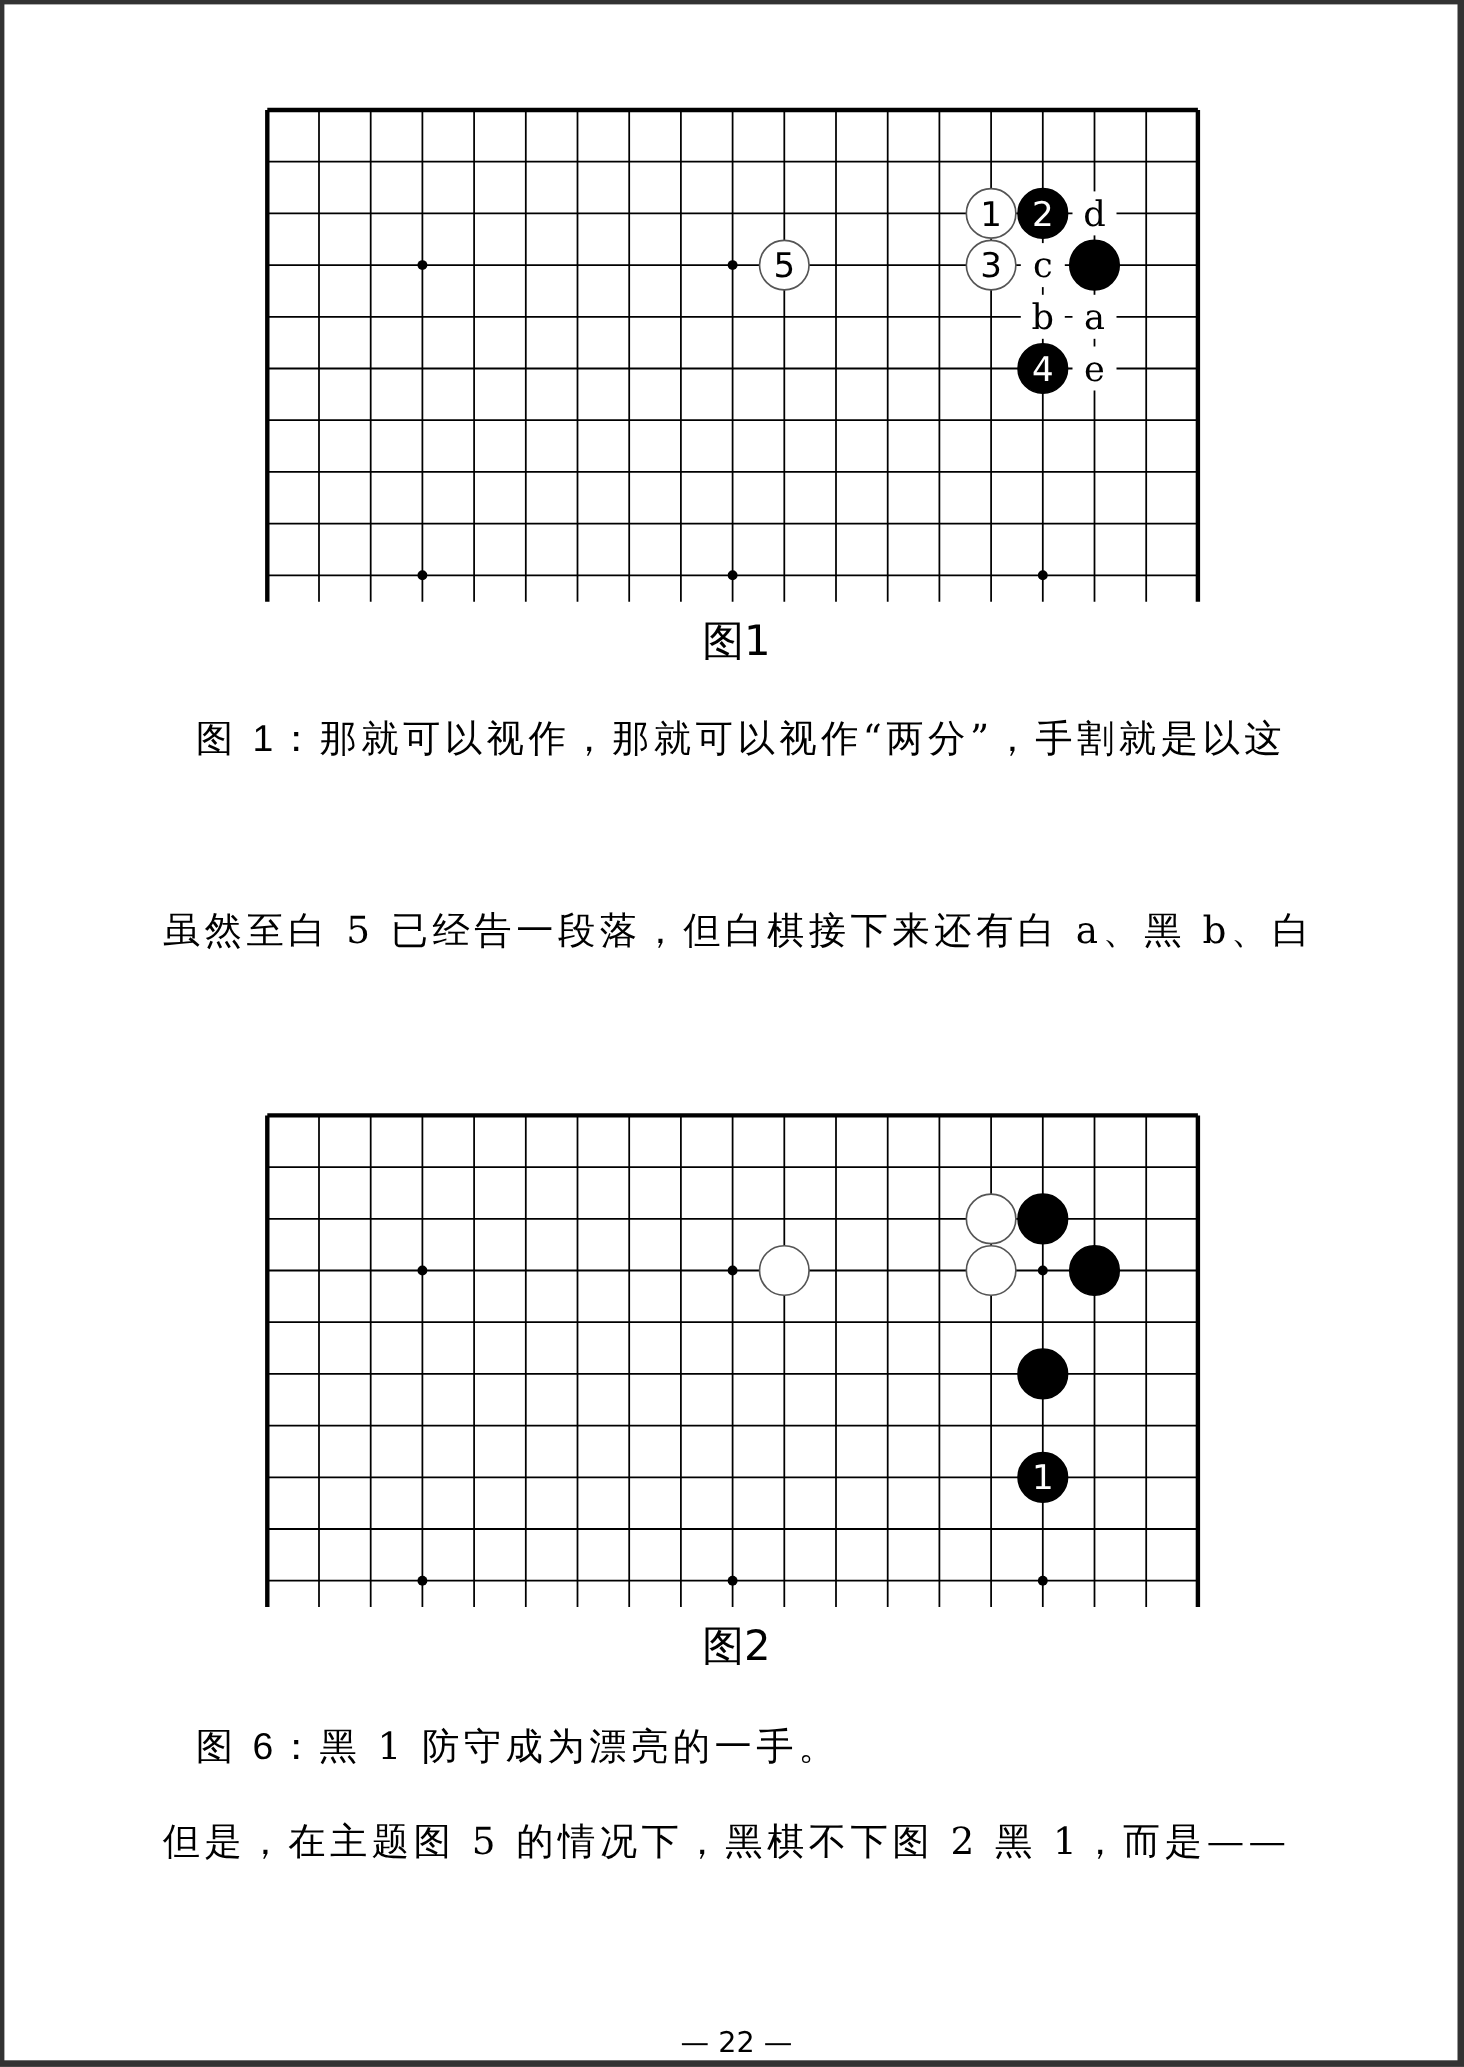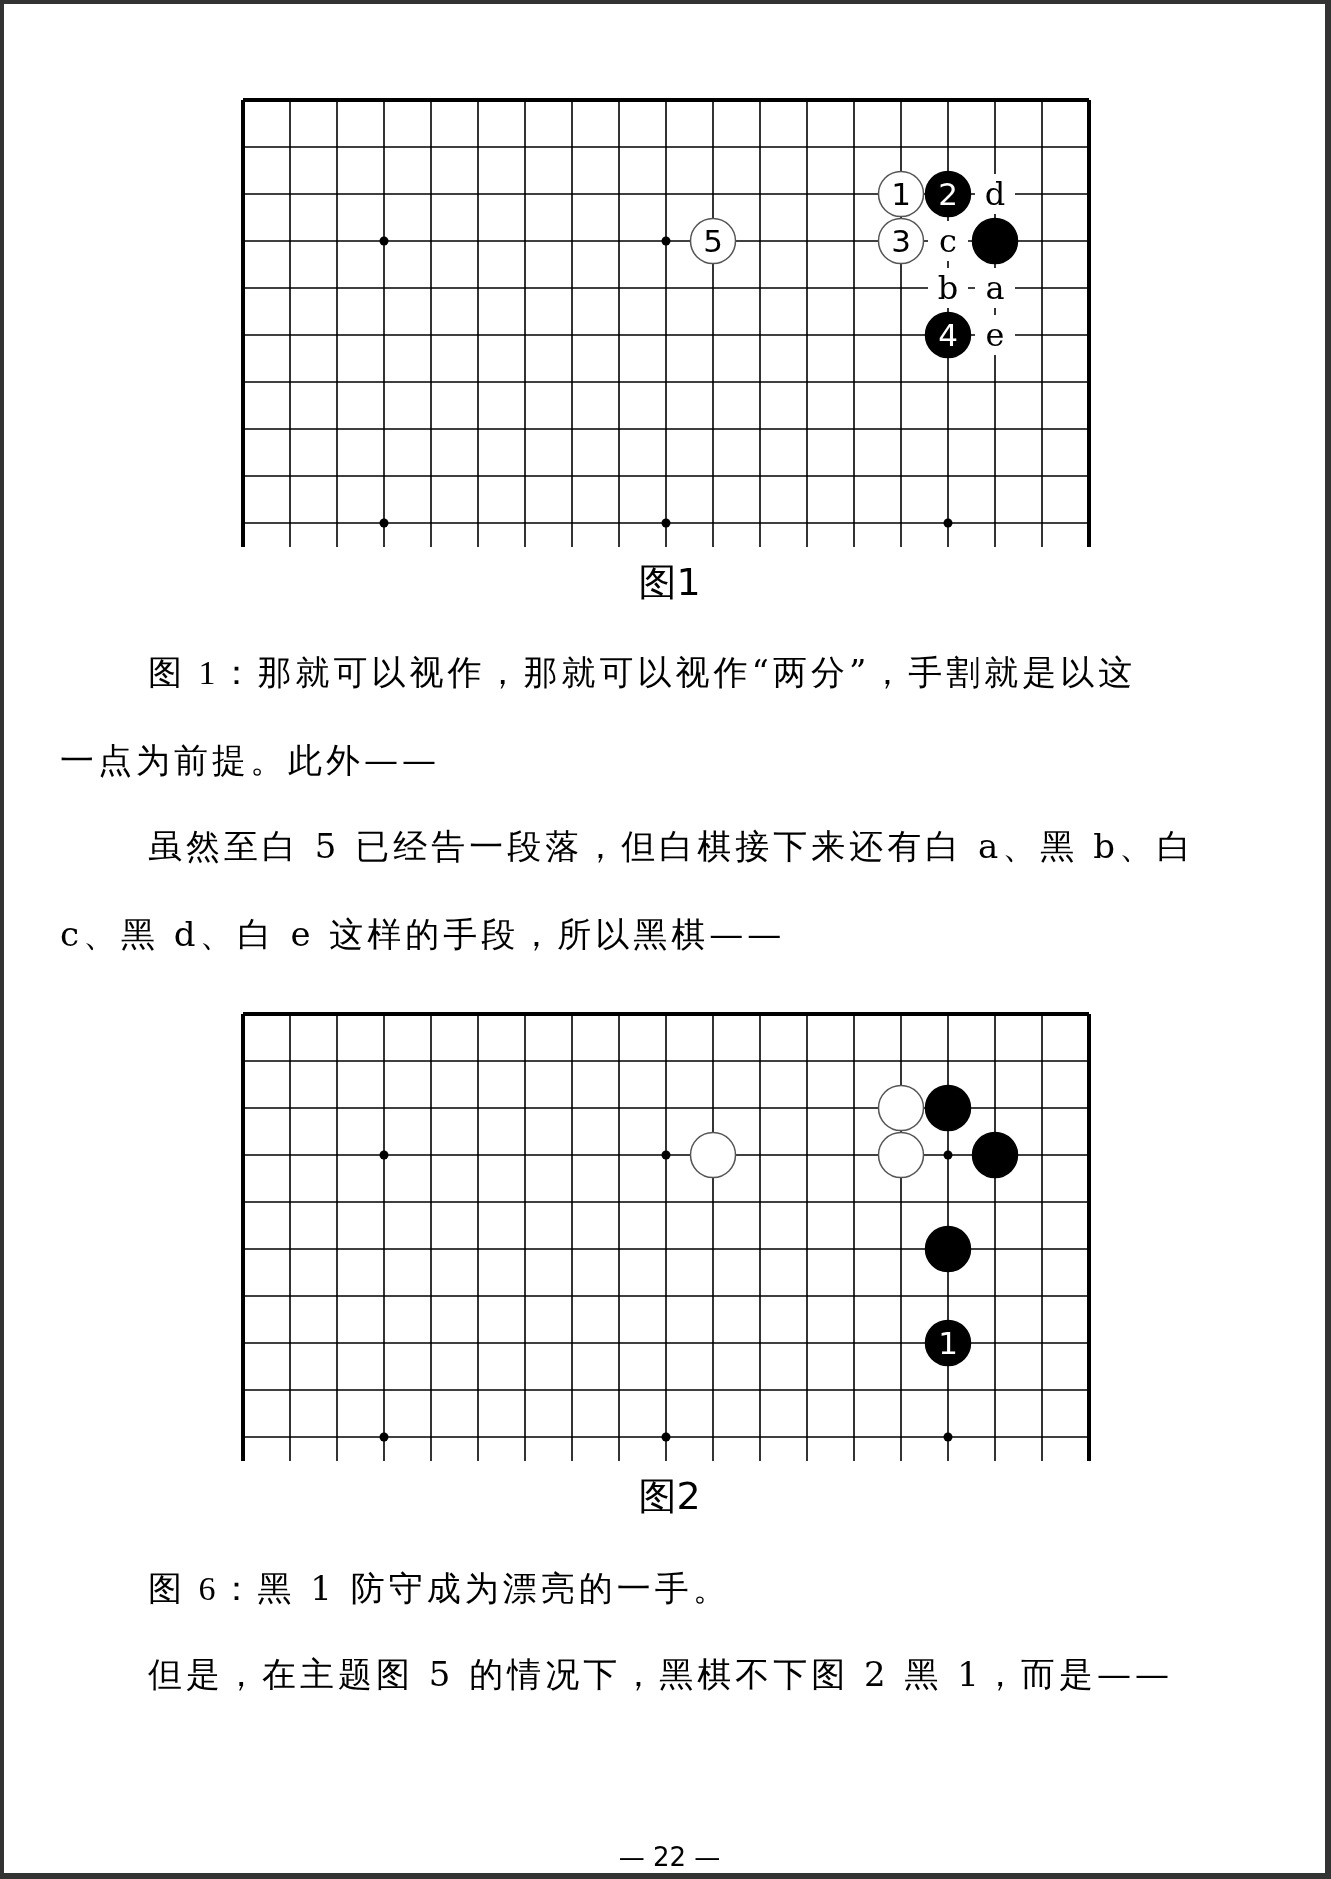--- a/index.html
+++ b/index.html
@@ -20,21 +20,21 @@
     position: absolute; left: 0; width: 1331px; text-align: center;
     font-family: "DejaVu Sans", "Liberation Sans", sans-serif;
     font-size: 38px; color: #000;
   }
   .para {
     position: absolute; left: 56px; width: 1230px;
     font-size: 34px; line-height: 44px; color: #000;
     letter-spacing: 4px; white-space: nowrap;
   }
   .para.indent { left: 144px; }
-  .para .lead { font-family: Liberation Serif, serif; font-weight: normal; }
+  .para .lead { font-family: Liberation Sans, sans-serif; font-weight: normal; margin-left: 30px; }
   .pagenum {
     position: absolute; left: 0; width: 1331px; top: 1838px; text-align: center;
     font-family: "DejaVu Sans", "Liberation Sans", sans-serif; font-size: 26px; color: #000;
   }
 </style>
 </head>
 <body>
 
 <div class="page">
 
@@ -111,24 +111,22 @@
       </g>
     </svg>
 
   <div class="caption" style="top:553px;">
     <span>图1</span>
   </div>
 
   <div class="para indent" style="top:646px;">
     <span class="lead">图 1：</span><span>那就可以视作，那就可以视作“两分”，手割就是以这</span>
   </div>
-  <div class="para" style="top:734px;">一点为前提。此外——</div>
 
   <div class="para indent" style="top:820px;">虽然至白 5 已经告一段落，但白棋接下来还有白 a、黑 b、白</div>
-  <div class="para" style="top:908px;">c、黑 d、白 e 这样的手段，所以黑棋——</div>
 
   <svg class="board" width="1331" height="600" style="top:914px;left:0;position:absolute;">
       <g>
         <line x1="239" y1="96" x2="239" y2="543" stroke="#000" stroke-width="4"></line>
         <line x1="286" y1="96" x2="286" y2="543" stroke="#000" stroke-width="1.6"></line>
         <line x1="333" y1="96" x2="333" y2="543" stroke="#000" stroke-width="1.6"></line>
         <line x1="380" y1="96" x2="380" y2="543" stroke="#000" stroke-width="1.6"></line>
         <line x1="427" y1="96" x2="427" y2="543" stroke="#000" stroke-width="1.6"></line>
         <line x1="474" y1="96" x2="474" y2="543" stroke="#000" stroke-width="1.6"></line>
         <line x1="521" y1="96" x2="521" y2="543" stroke="#000" stroke-width="1.6"></line>

